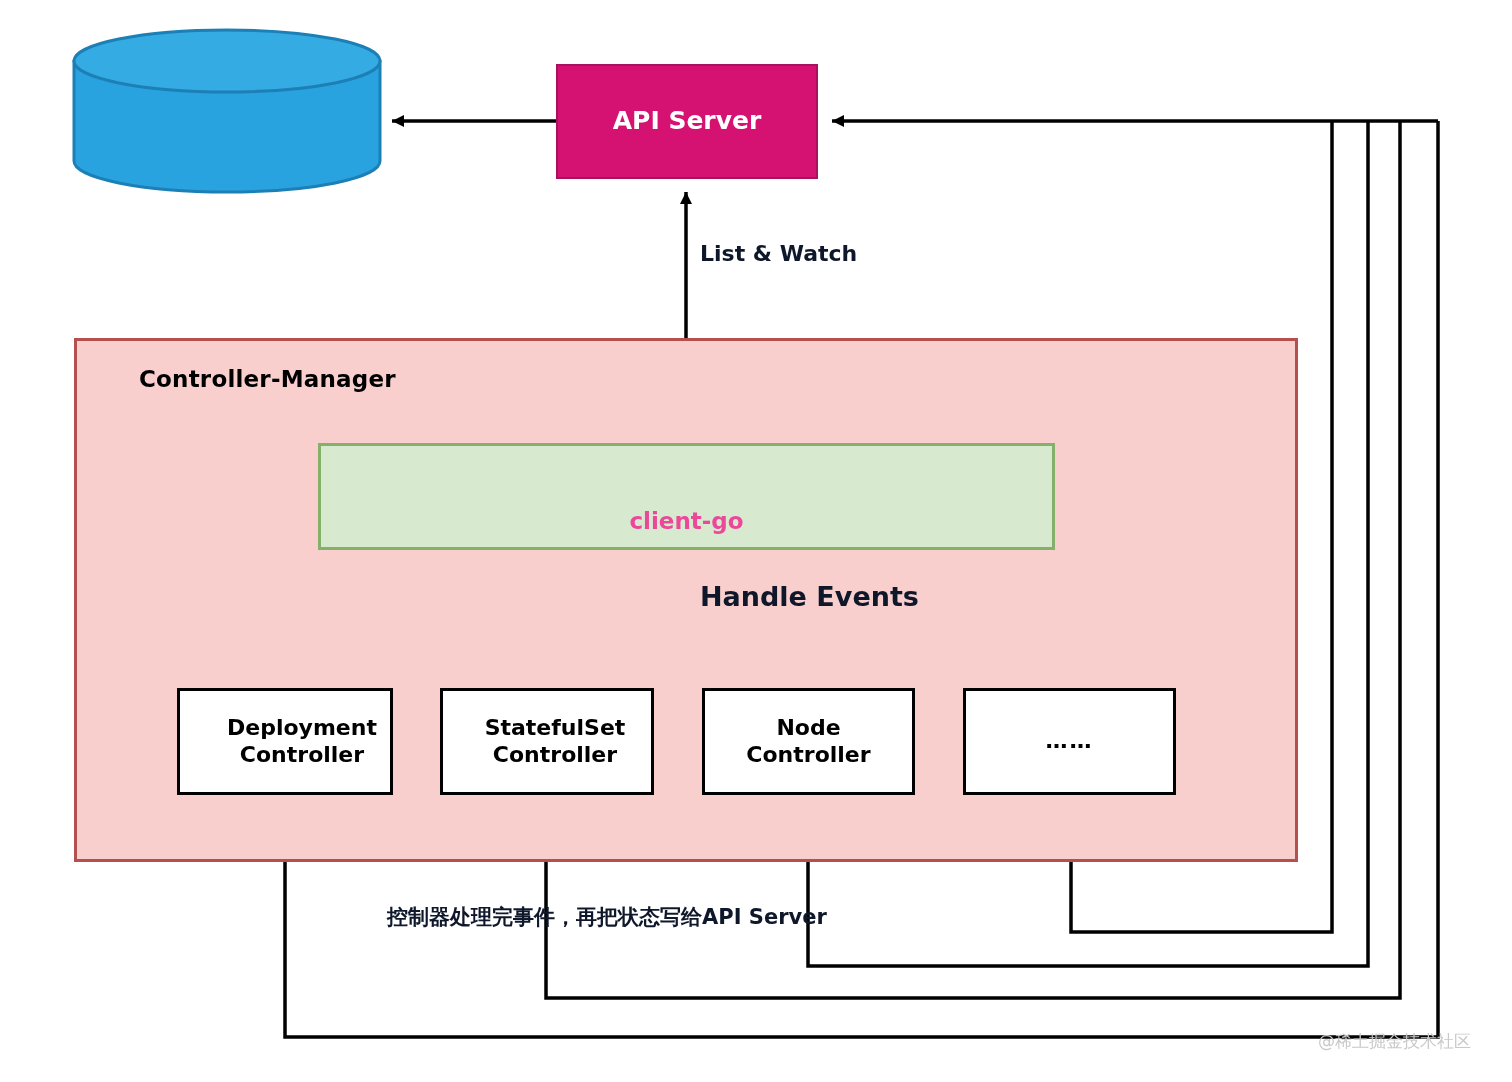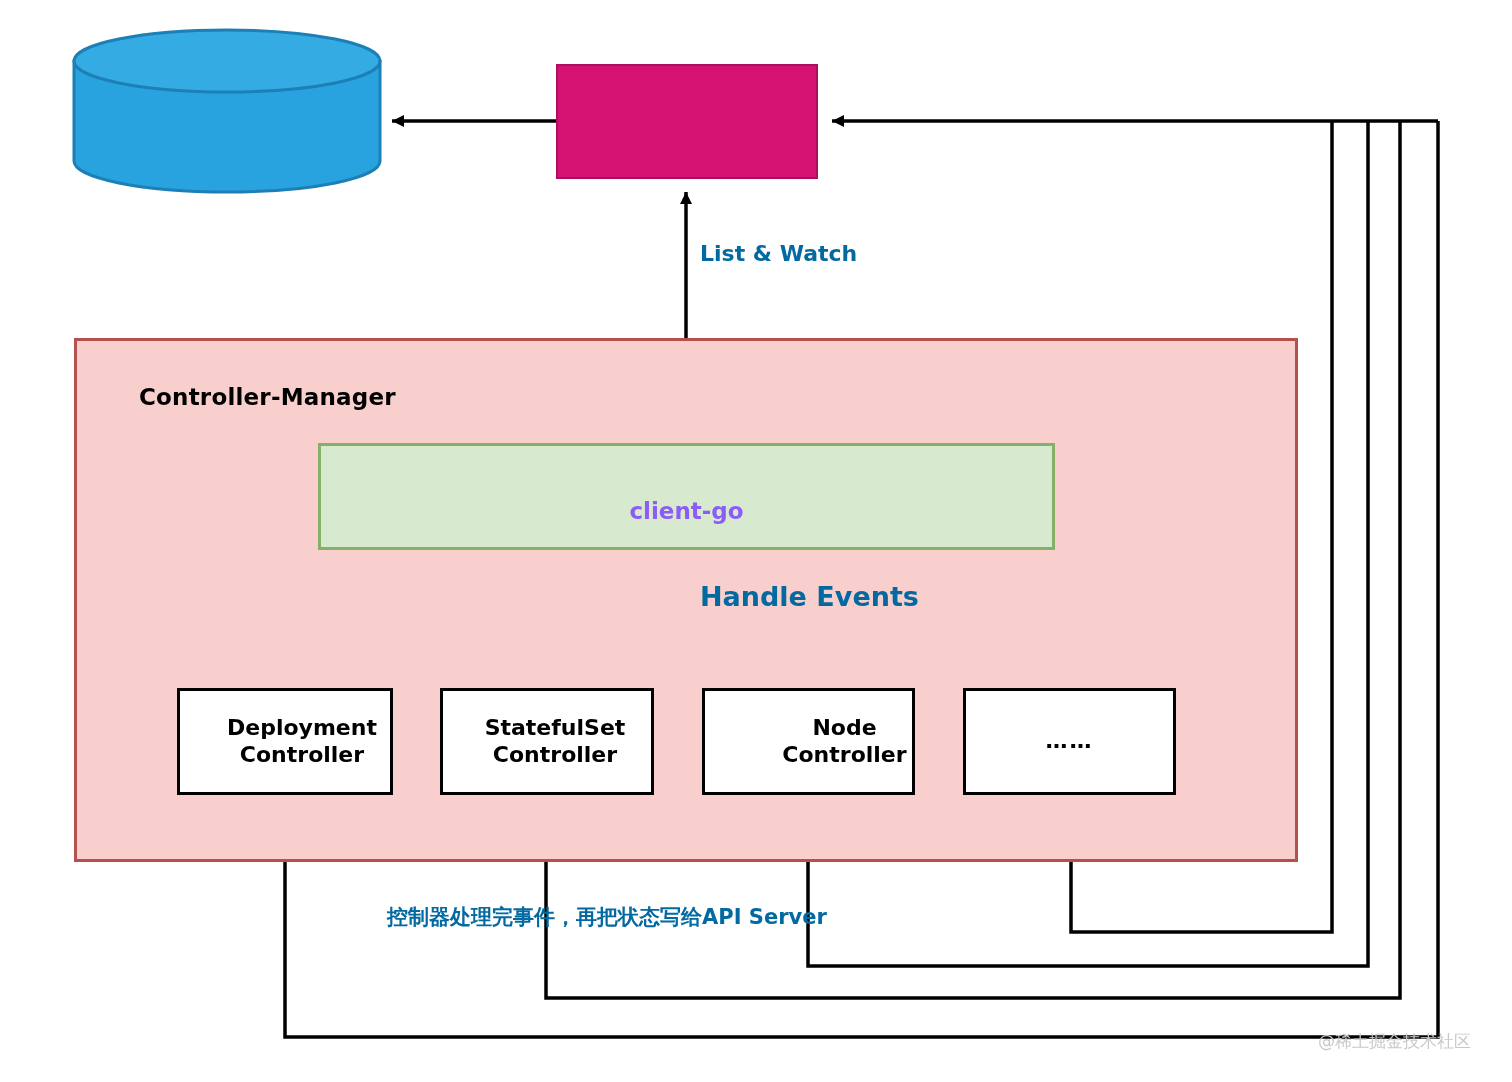--- a/index.html
+++ b/index.html
@@ -42,45 +42,45 @@
     top: 338px;
     width: 1224px;
     height: 524px;
     background: #f8cfcd;
     border: 3px solid #b5504f;
     box-sizing: border-box;
   }
   .cm-title {
     position: absolute;
     left: 139px;
-    top: 384px;
+    top: 366px;
     font-size: 23px;
     font-weight: bold;
     color: #000000;
     letter-spacing: 0.2px;
   }
   
   .clientgo-box {
     position: absolute;
     left: 318px;
     top: 443px;
     width: 737px;
     height: 107px;
     background: #d7ead0;
     border: 3px solid #84b06a;
     box-sizing: border-box;
   }
   .clientgo-text {
     position: absolute;
     left: 318px;
-    top: 443px;
+    top: 453px;
     width: 737px;
     height: 136px;
     font-size: 23px;
-    color: #8b5cf6;
+    color: #ec4899;
   }
   
   .api-box {
     position: absolute;
     left: 556px;
     top: 64px;
     width: 262px;
     height: 115px;
     background: #d51172;
     border: 2px solid #a81060;
@@ -113,21 +113,21 @@
   }
   .ctrl-text {
     position: absolute;
     font-size: 22px;
     color: #000000;
   }
   
   .edge-label {
     position: absolute;
     font-weight: bold;
-    color: #0369a1;
+    color: #0f172a;
     white-space: nowrap;
     pointer-events: none;
   }
   .lw-label { left: 700px; top: 241px; font-size: 22px; }
   .he-label { left: 700px; top: 581px; font-size: 27px; }
   .cn-label {
     left: 387px;
     top: 903px;
     font-size: 21px;
     font-family: "DejaVu Sans", "Liberation Sans", sans-serif;
@@ -189,31 +189,32 @@
   </svg>
 
   <div class="cm-box"></div>
   <div class="cm-title">Controller-Manager</div>
 
   <div class="clientgo-box"></div>
   <div class="node-label clientgo-text">client-go</div>
 
 
   <div class="api-box"></div>
+  <div class="node-label api-text">API Server</div>
 
   <div class="ctrl-box" style="left:177px; top:688px; width:216px; height:107px;"></div>
   <div class="node-label ctrl-text" style="left:194px; top:688px; width:216px; height:107px;">Deployment
 Controller</div>
 
   <div class="ctrl-box" style="left:440px; top:688px; width:214px; height:107px;"></div>
   <div class="node-label ctrl-text" style="left:440px; top:688px; width:214px; height:107px;margin-left:8px;">StatefulSet
 Controller</div>
 
   <div class="ctrl-box" style="left:702px; top:688px; width:213px; height:107px;"></div>
-  <div class="node-label ctrl-text" style="left:702px; top:688px; width:213px; height:107px;padding-left:36px;">Node
+  <div class="node-label ctrl-text" style="left:702px; top:688px; width:213px; height:107px;">Node
 Controller</div>
 
   <div class="ctrl-box" style="left:963px; top:688px; width:213px; height:107px;"></div>
   <div class="node-label ctrl-text" style="left:963px; top:688px; width:213px; height:107px; letter-spacing:2px;">……</div>
 
   <div class="edge-label lw-label">List &amp; Watch</div>
 
   <div class="edge-label he-label">Handle Events</div>
 
   <div class="edge-label cn-label">控制器处理完事件，再把状态写给API Server</div>

